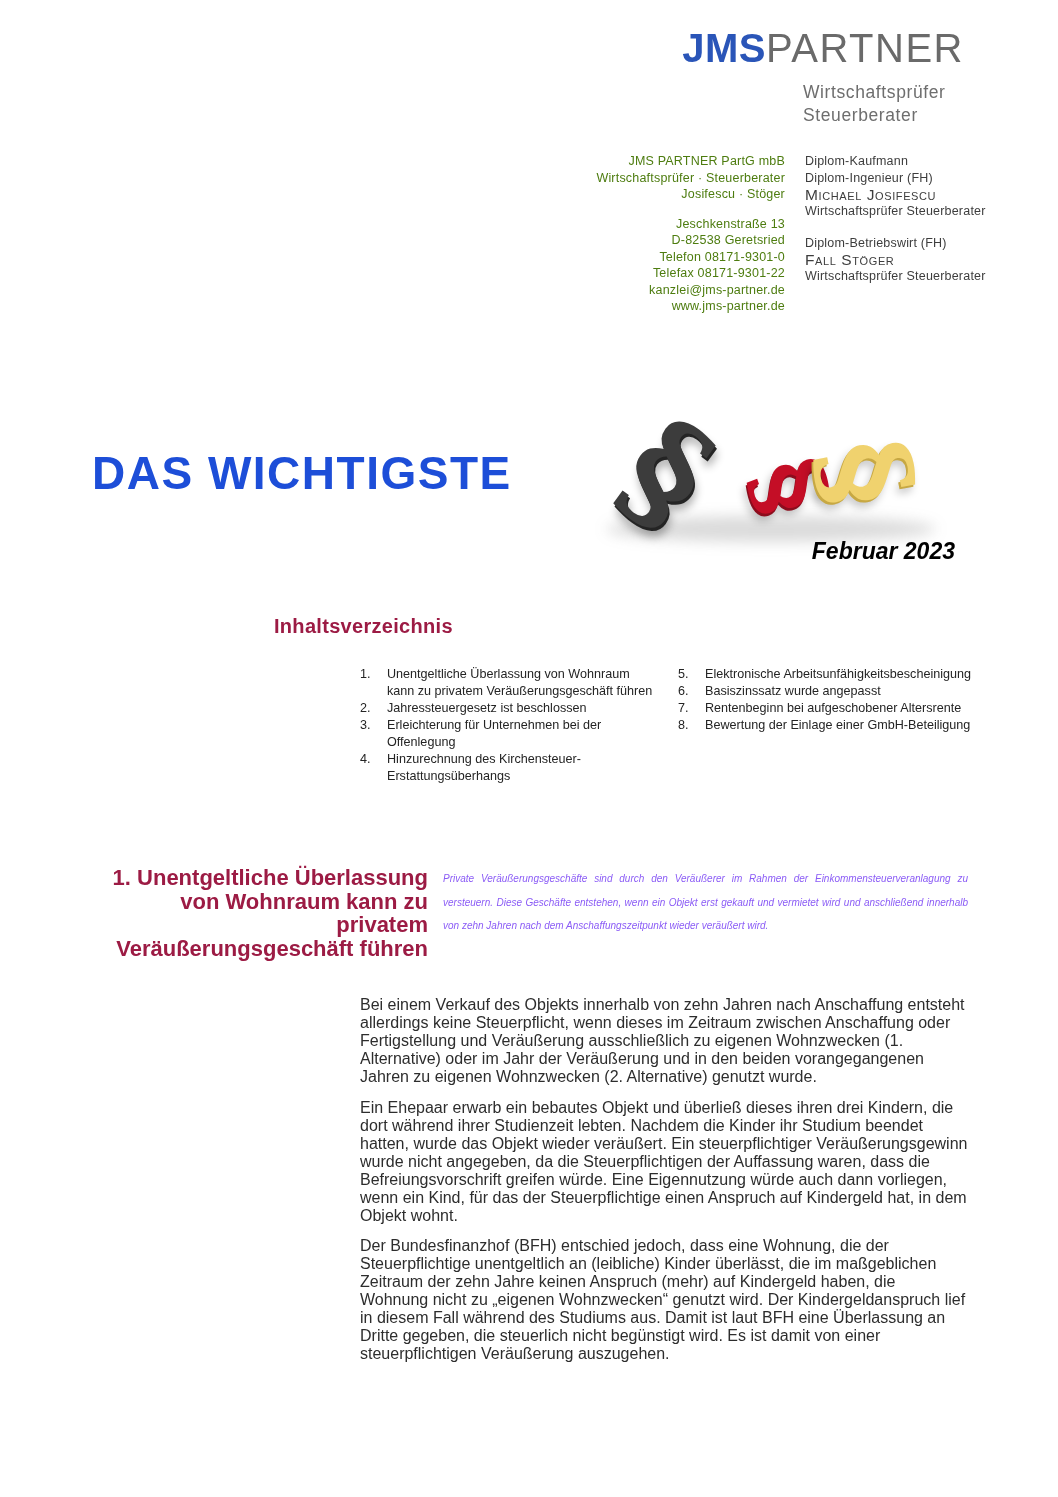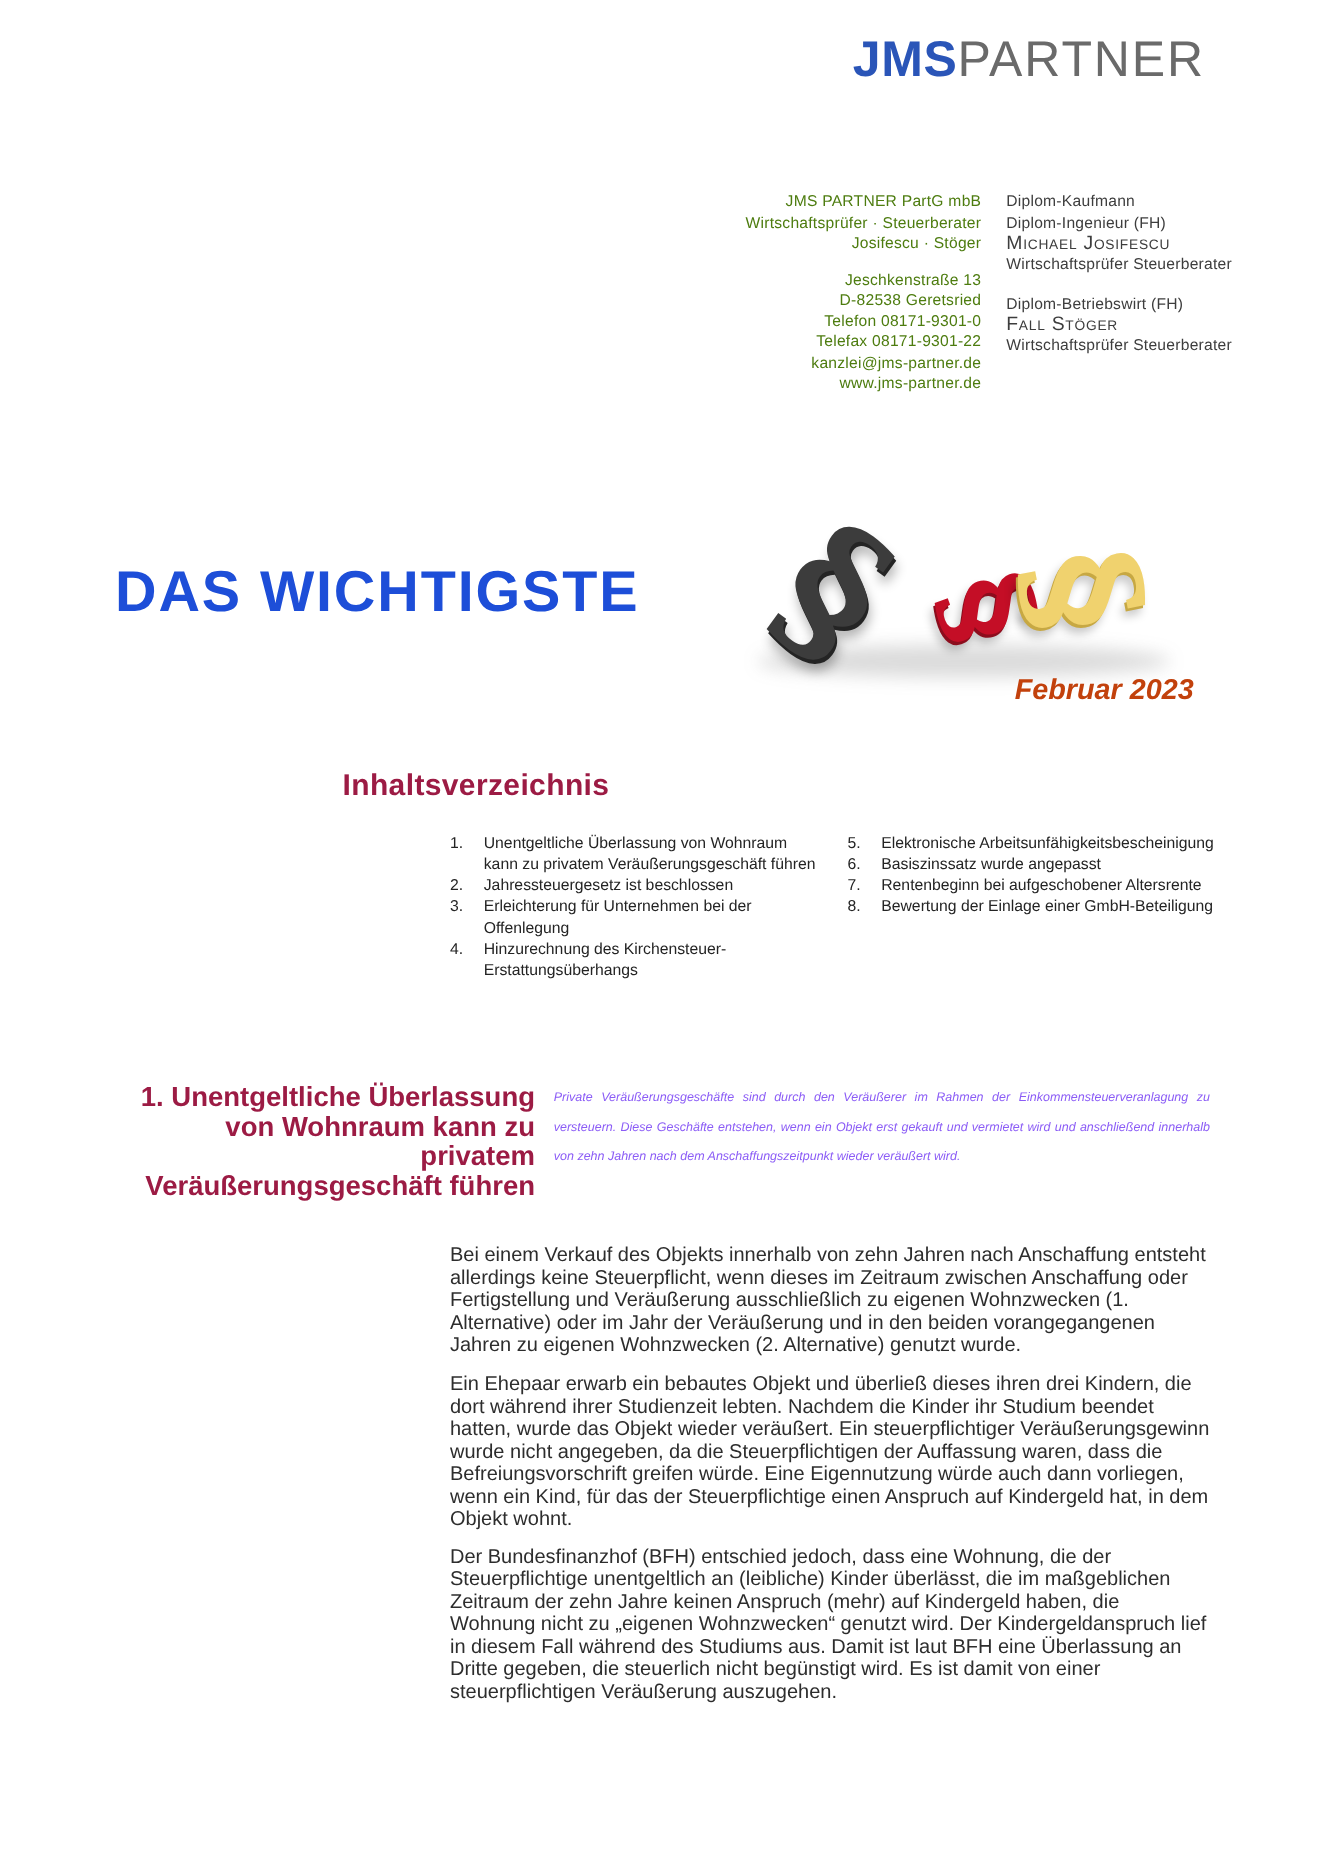--- a/index.html
+++ b/index.html
@@ -17,35 +17,35 @@
   
   .firm-block { position:absolute; top:153px; right:273px; text-align:right; font-size:12.5px; line-height:16.5px; color:#4d7c0f; letter-spacing:0.2px; }
   .firm-address { margin-top:13px; }
   .people-block { position:absolute; top:153px; left:805px; font-size:12.5px; line-height:16.5px; color:#3d3d3d; letter-spacing:0.2px; }
   .person + .person { margin-top:15px; }
   .person-name { font-variant:small-caps; font-size:15.5px; letter-spacing:0.6px; line-height:17px; }
 
   
   .doc-title { position:absolute; left:92px; top:448px; font-size:46px; line-height:50px; font-weight:bold; color:#1d4ed8; letter-spacing:1.5px; white-space:nowrap; }
   .doc-subtitle { position:absolute; left:92px; top:507px; font-size:22.5px; color:#7a7a7a; letter-spacing:0.3px; white-space:nowrap; }
-  .issue-date { position:absolute; right:103px; top:538px; font-size:23px; font-style:italic; font-weight:bold; color:#c2410c; white-space:nowrap; }
+  .issue-date { position:absolute; right:103px; top:538px; font-size:23px; font-style:italic; font-weight:bold; color:#000000; white-space:nowrap; }
 
   
   .signs { position:absolute; left:598px; top:398px; width:370px; height:158px; }
   .sign { position:absolute; display:inline-block; font-family:"DejaVu Serif", serif; font-weight:bold; line-height:1; }
   .sign-dark   { left:34px;  top:6px;  font-size:135px; color:#3c3c3c; transform:rotate(36deg);
                  text-shadow:3px 2px 0 #242424, 7px 6px 9px rgba(0,0,0,0.30); }
   .sign-red    { left:168px; top:40px; font-size:95px;  color:#c40e26; transform:rotate(70deg);
                  text-shadow:2px 2px 0 #8c0d1d, 5px 5px 8px rgba(0,0,0,0.25); }
   .sign-yellow { left:238px; top:14px; font-size:120px; color:#f0d26e; transform:rotate(79deg);
                  text-shadow:2px 2px 0 #c7a843, 6px 5px 8px rgba(0,0,0,0.22); }
   .signs-ground { position:absolute; left:8px; top:118px; width:330px; height:26px; background:rgba(90,90,90,0.22); border-radius:50%; filter:blur(7px); }
 
   
-  .toc-heading { position:absolute; left:274px; top:615px; font-size:24px; font-weight:bold; color:#9c1b44; letter-spacing:0.3px; }
+  .toc-heading { position:absolute; left:274px; top:615px; font-size:20px; font-weight:bold; color:#9c1b44; letter-spacing:0.3px; }
   .toc-col { position:absolute; top:666px; font-size:12.6px; line-height:17px; color:#242424; }
   .toc-col-1 { left:360px; width:300px; }
   .toc-col-2 { left:678px; width:320px; }
   .toc-item { display:flex; }
   .toc-num { width:27px; flex:none; }
   .toc-label { flex:1; }
 
   
   .article-heading { position:absolute; left:96px; top:866px; width:332px; text-align:right; font-size:22px; line-height:23.5px; font-weight:bold; color:#9c1b44; }
   .lead-paragraph { position:absolute; left:443px; top:867px; width:525px; }
@@ -53,20 +53,24 @@
   .bodytext, .bodytext p { font-size:10px; line-height:23.5px; text-align:justify; color:#8b5cf6;font-style:italic; }
   .body-paragraphs p { margin:0 0 12.5px 0; }
 </style>
 </head>
 <body>
 
 <div class="page">
 
   <div class="logo">
     <span class="logo-jms">JMS</span><span class="logo-partner">PARTNER</span>
+  </div>
+  <div class="tagline">
+    <div>Wirtschaftsprüfer</div>
+    <div>Steuerberater</div>
   </div>
 
   <div class="firm-block">
     <div>JMS PARTNER PartG mbB</div>
     <div>Wirtschaftsprüfer · Steuerberater</div>
     <div>Josifescu · Stöger</div>
     <div class="firm-address">
       <div>Jeschkenstraße 13</div>
       <div>D-82538 Geretsried</div>
       <div>Telefon 08171-9301-0</div>

